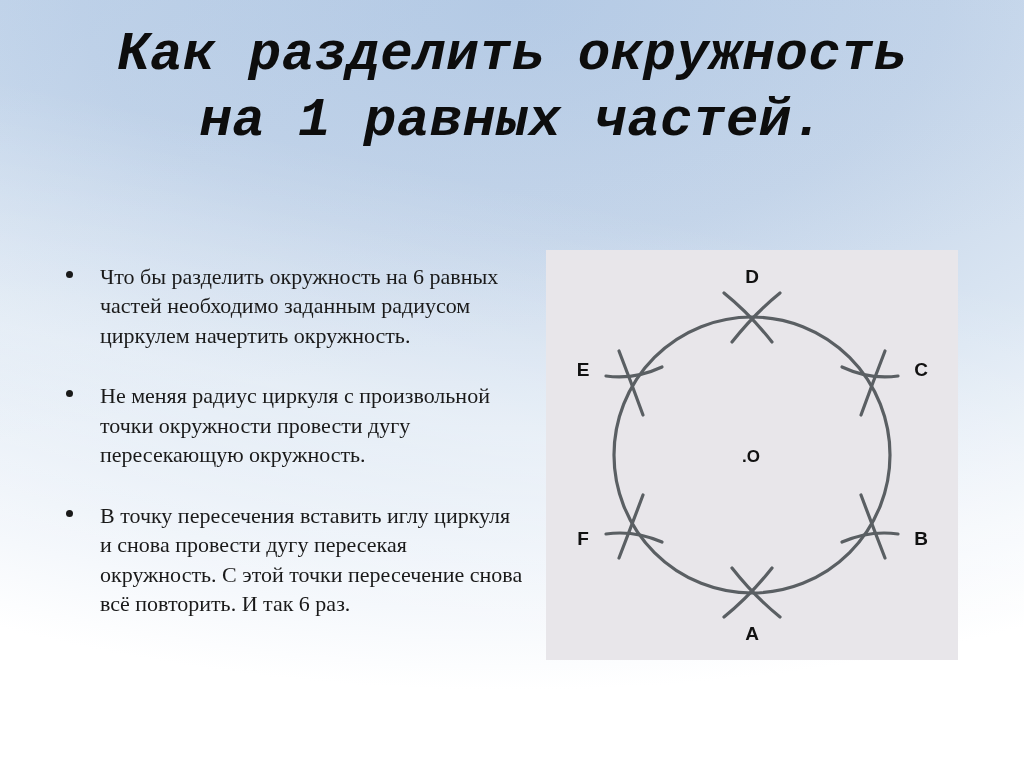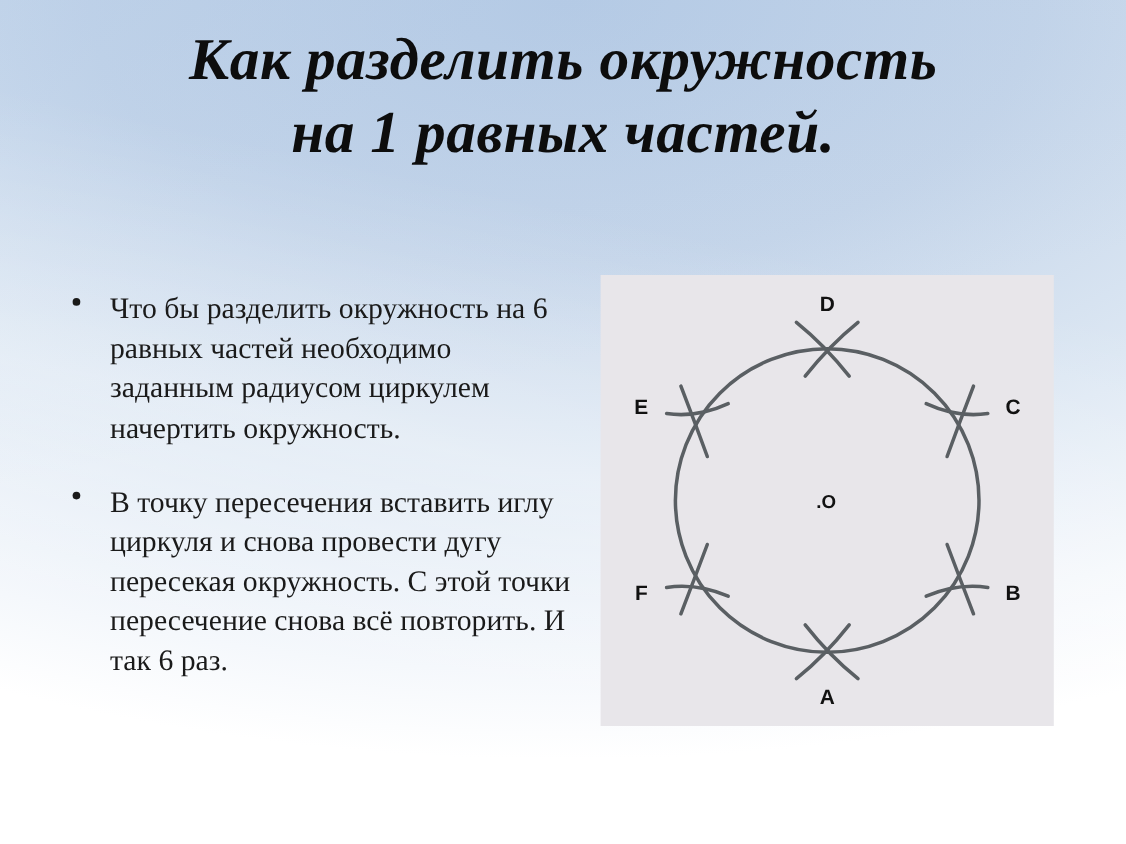--- a/index.html
+++ b/index.html
@@ -29,21 +29,21 @@
       linear-gradient(192deg, rgba(255,255,255,0.00) 30%, rgba(255,255,255,0.35) 55%, rgba(255,255,255,0.00) 78%),
       linear-gradient(168deg, rgba(160,190,225,0.25) 0%, rgba(255,255,255,0) 45%);
     pointer-events: none;
   }
   .title {
     position: absolute;
     left: 40px;
     top: 22px;
     width: 944px;
     text-align: center;
-    font-family: Liberation Serif, serif;
+    font-family: Liberation Mono, monospace;
     font-weight: bold;
     font-style: italic;
     font-size: 54px;
     line-height: 1.22;
     color: #0d0d0d;
     letter-spacing: 0.5px;
     z-index: 3;
   }
   .title .line2 {
     display: block;
@@ -53,21 +53,21 @@
     left: 55px;
     top: 262px;
     width: 470px;
     z-index: 3;
   }
   .bullet {
     position: relative;
     padding-left: 45px;
     margin-bottom: 31px;
     font-family: "Liberation Serif", serif;
-    font-size: 27px;
+    font-size: 22px;
     line-height: 1.34;
     color: #1a1a1a;
   }
   .bullet:last-child { margin-bottom: 0; }
   .bullet .dot {
     position: absolute;
     left: 11px;
     top: 9px;
     width: 7px;
     height: 7px;
@@ -108,20 +108,24 @@
 
   <div class="title">
     <span>Как разделить окружность</span>
     <span class="line2">на 1 равных частей.</span>
   </div>
 
   <div class="bullets">
     <div class="bullet">
       <span class="dot"></span>
       <span>Что бы разделить окружность на 6 равных частей необходимо заданным радиусом циркулем начертить окружность.</span>
+    </div>
+    <div class="bullet">
+      <span class="dot"></span>
+      <span>Не меняя радиус циркуля с произвольной точки окружности провести дугу пересекающую окружность.</span>
     </div>
     <div class="bullet">
       <span class="dot"></span>
       <span>В точку пересечения вставить иглу циркуля и снова провести дугу пересекая окружность. С этой точки пересечение снова всё повторить. И  так 6 раз.</span>
     </div>
   </div>
 
   <div class="figure">
     <svg viewBox="0 0 412 410" xmlns="http://www.w3.org/2000/svg" aria-hidden="true">
 

